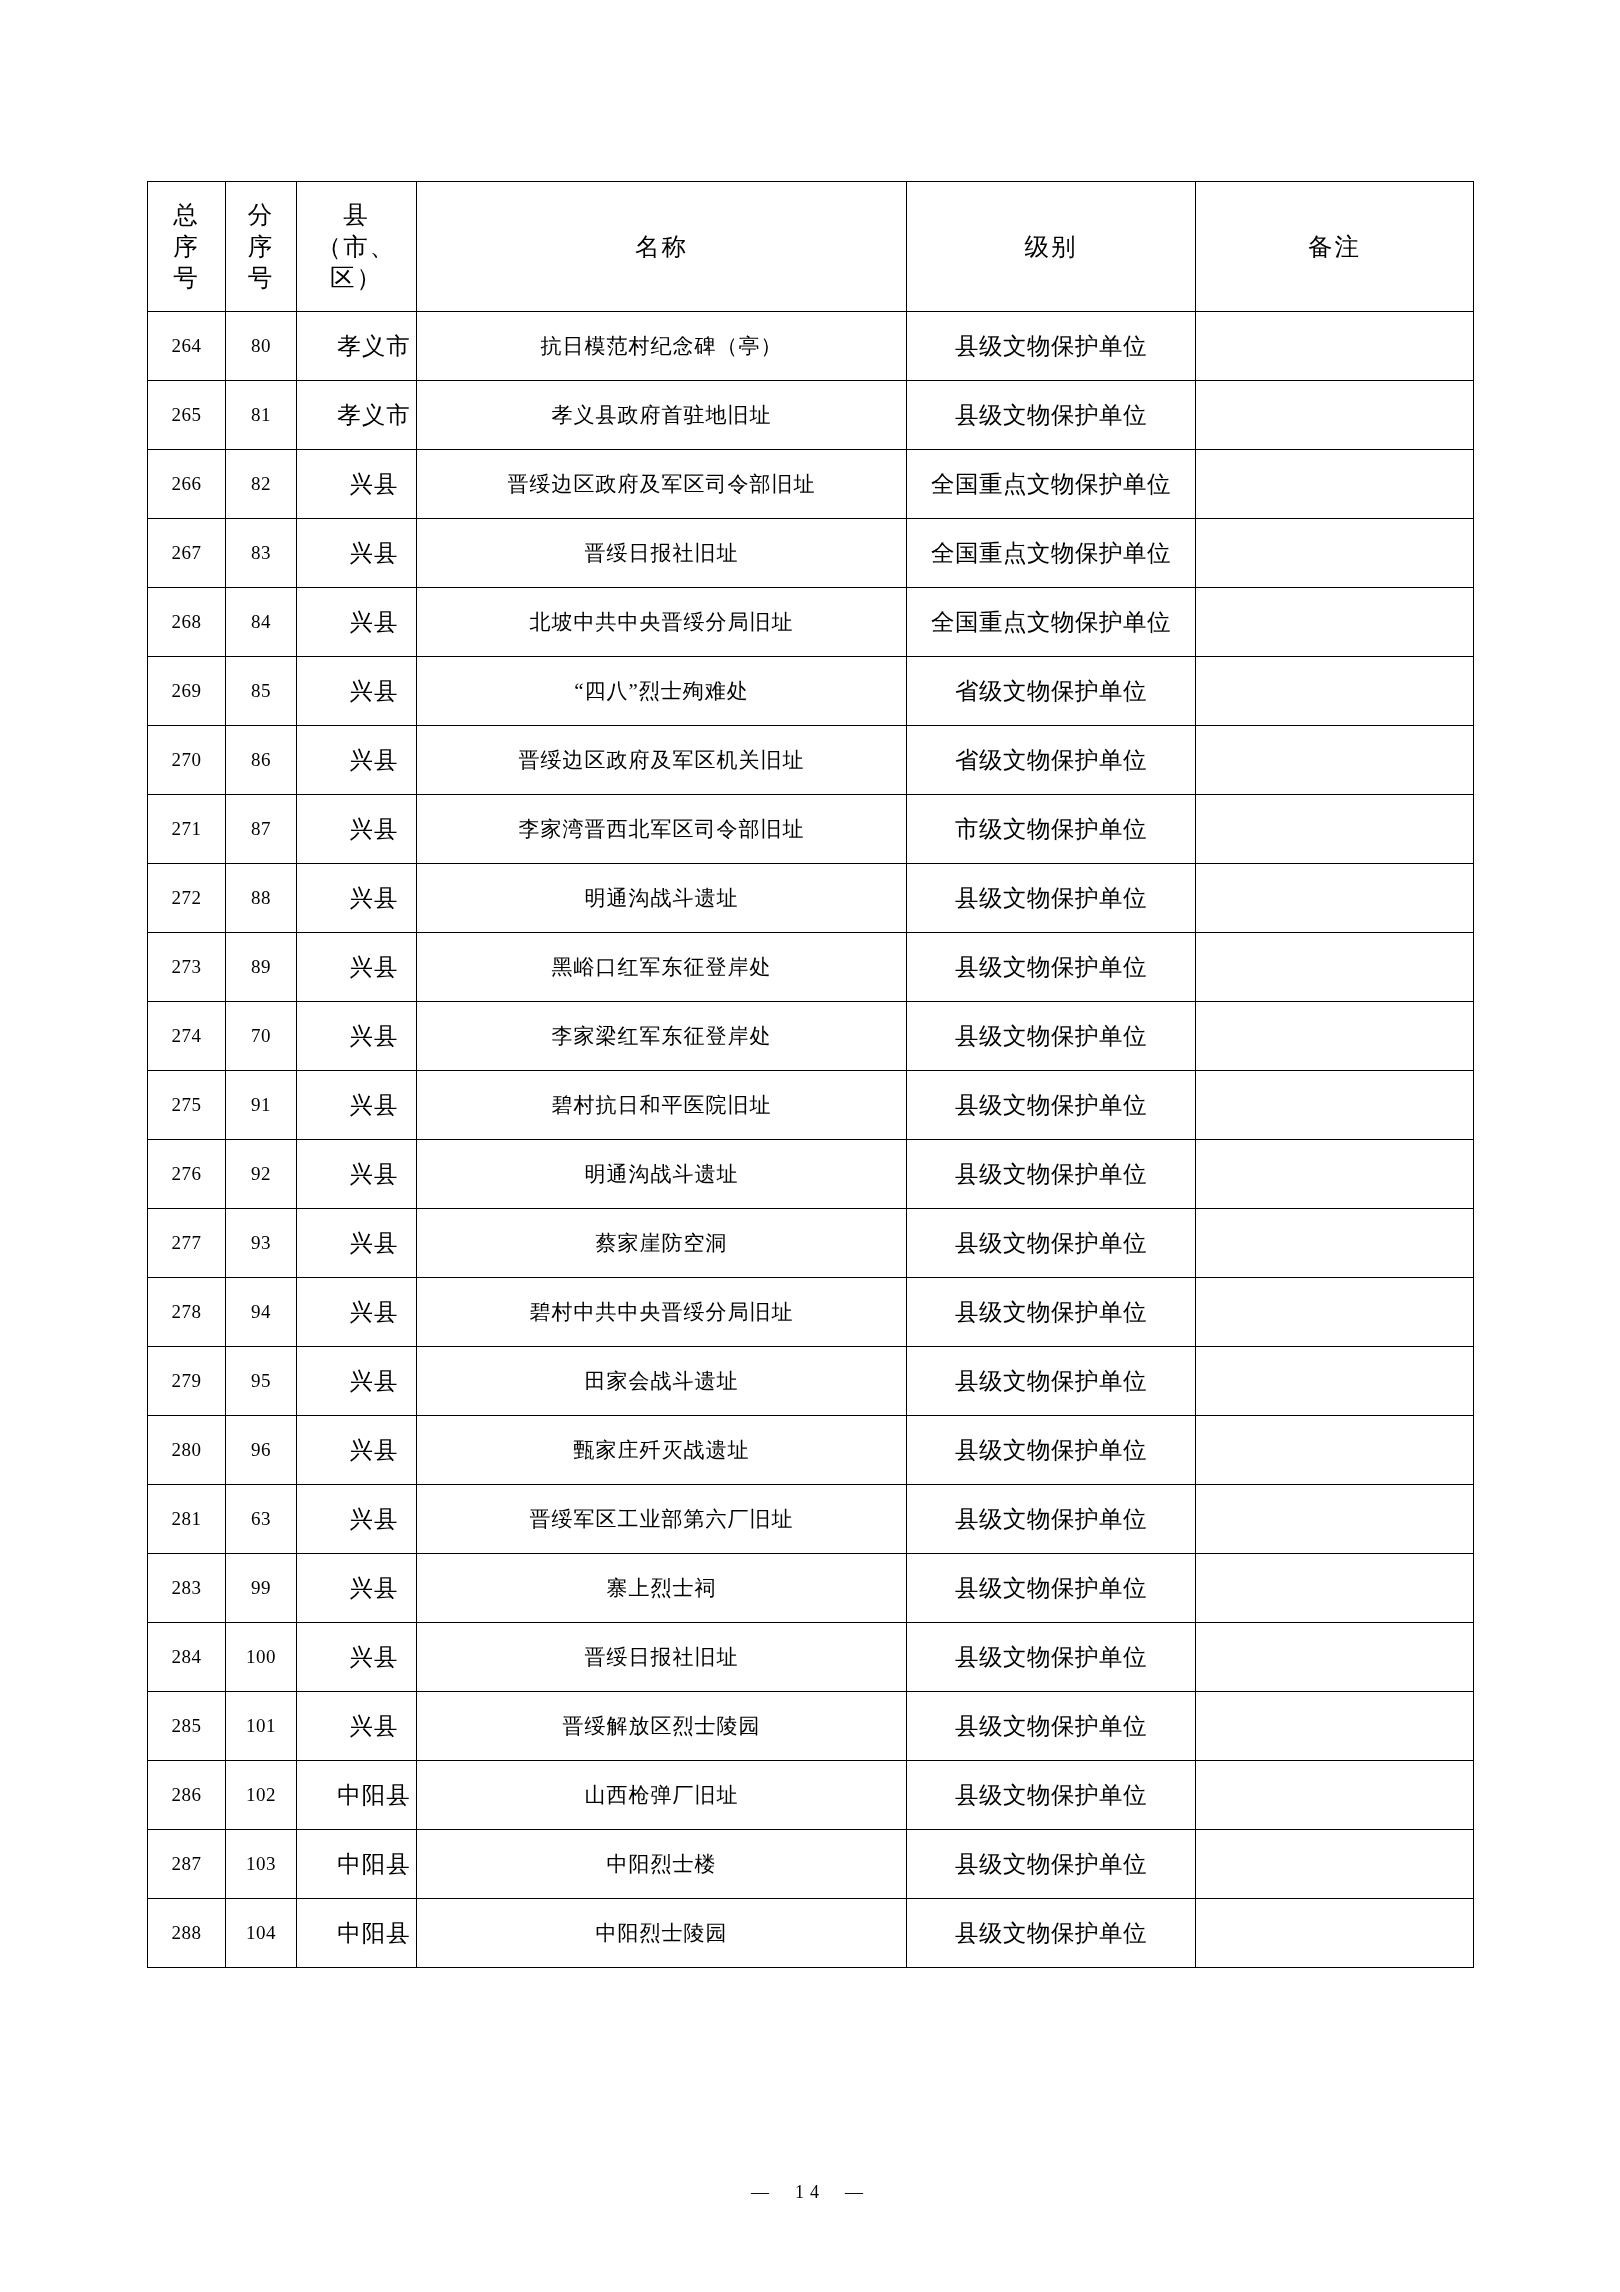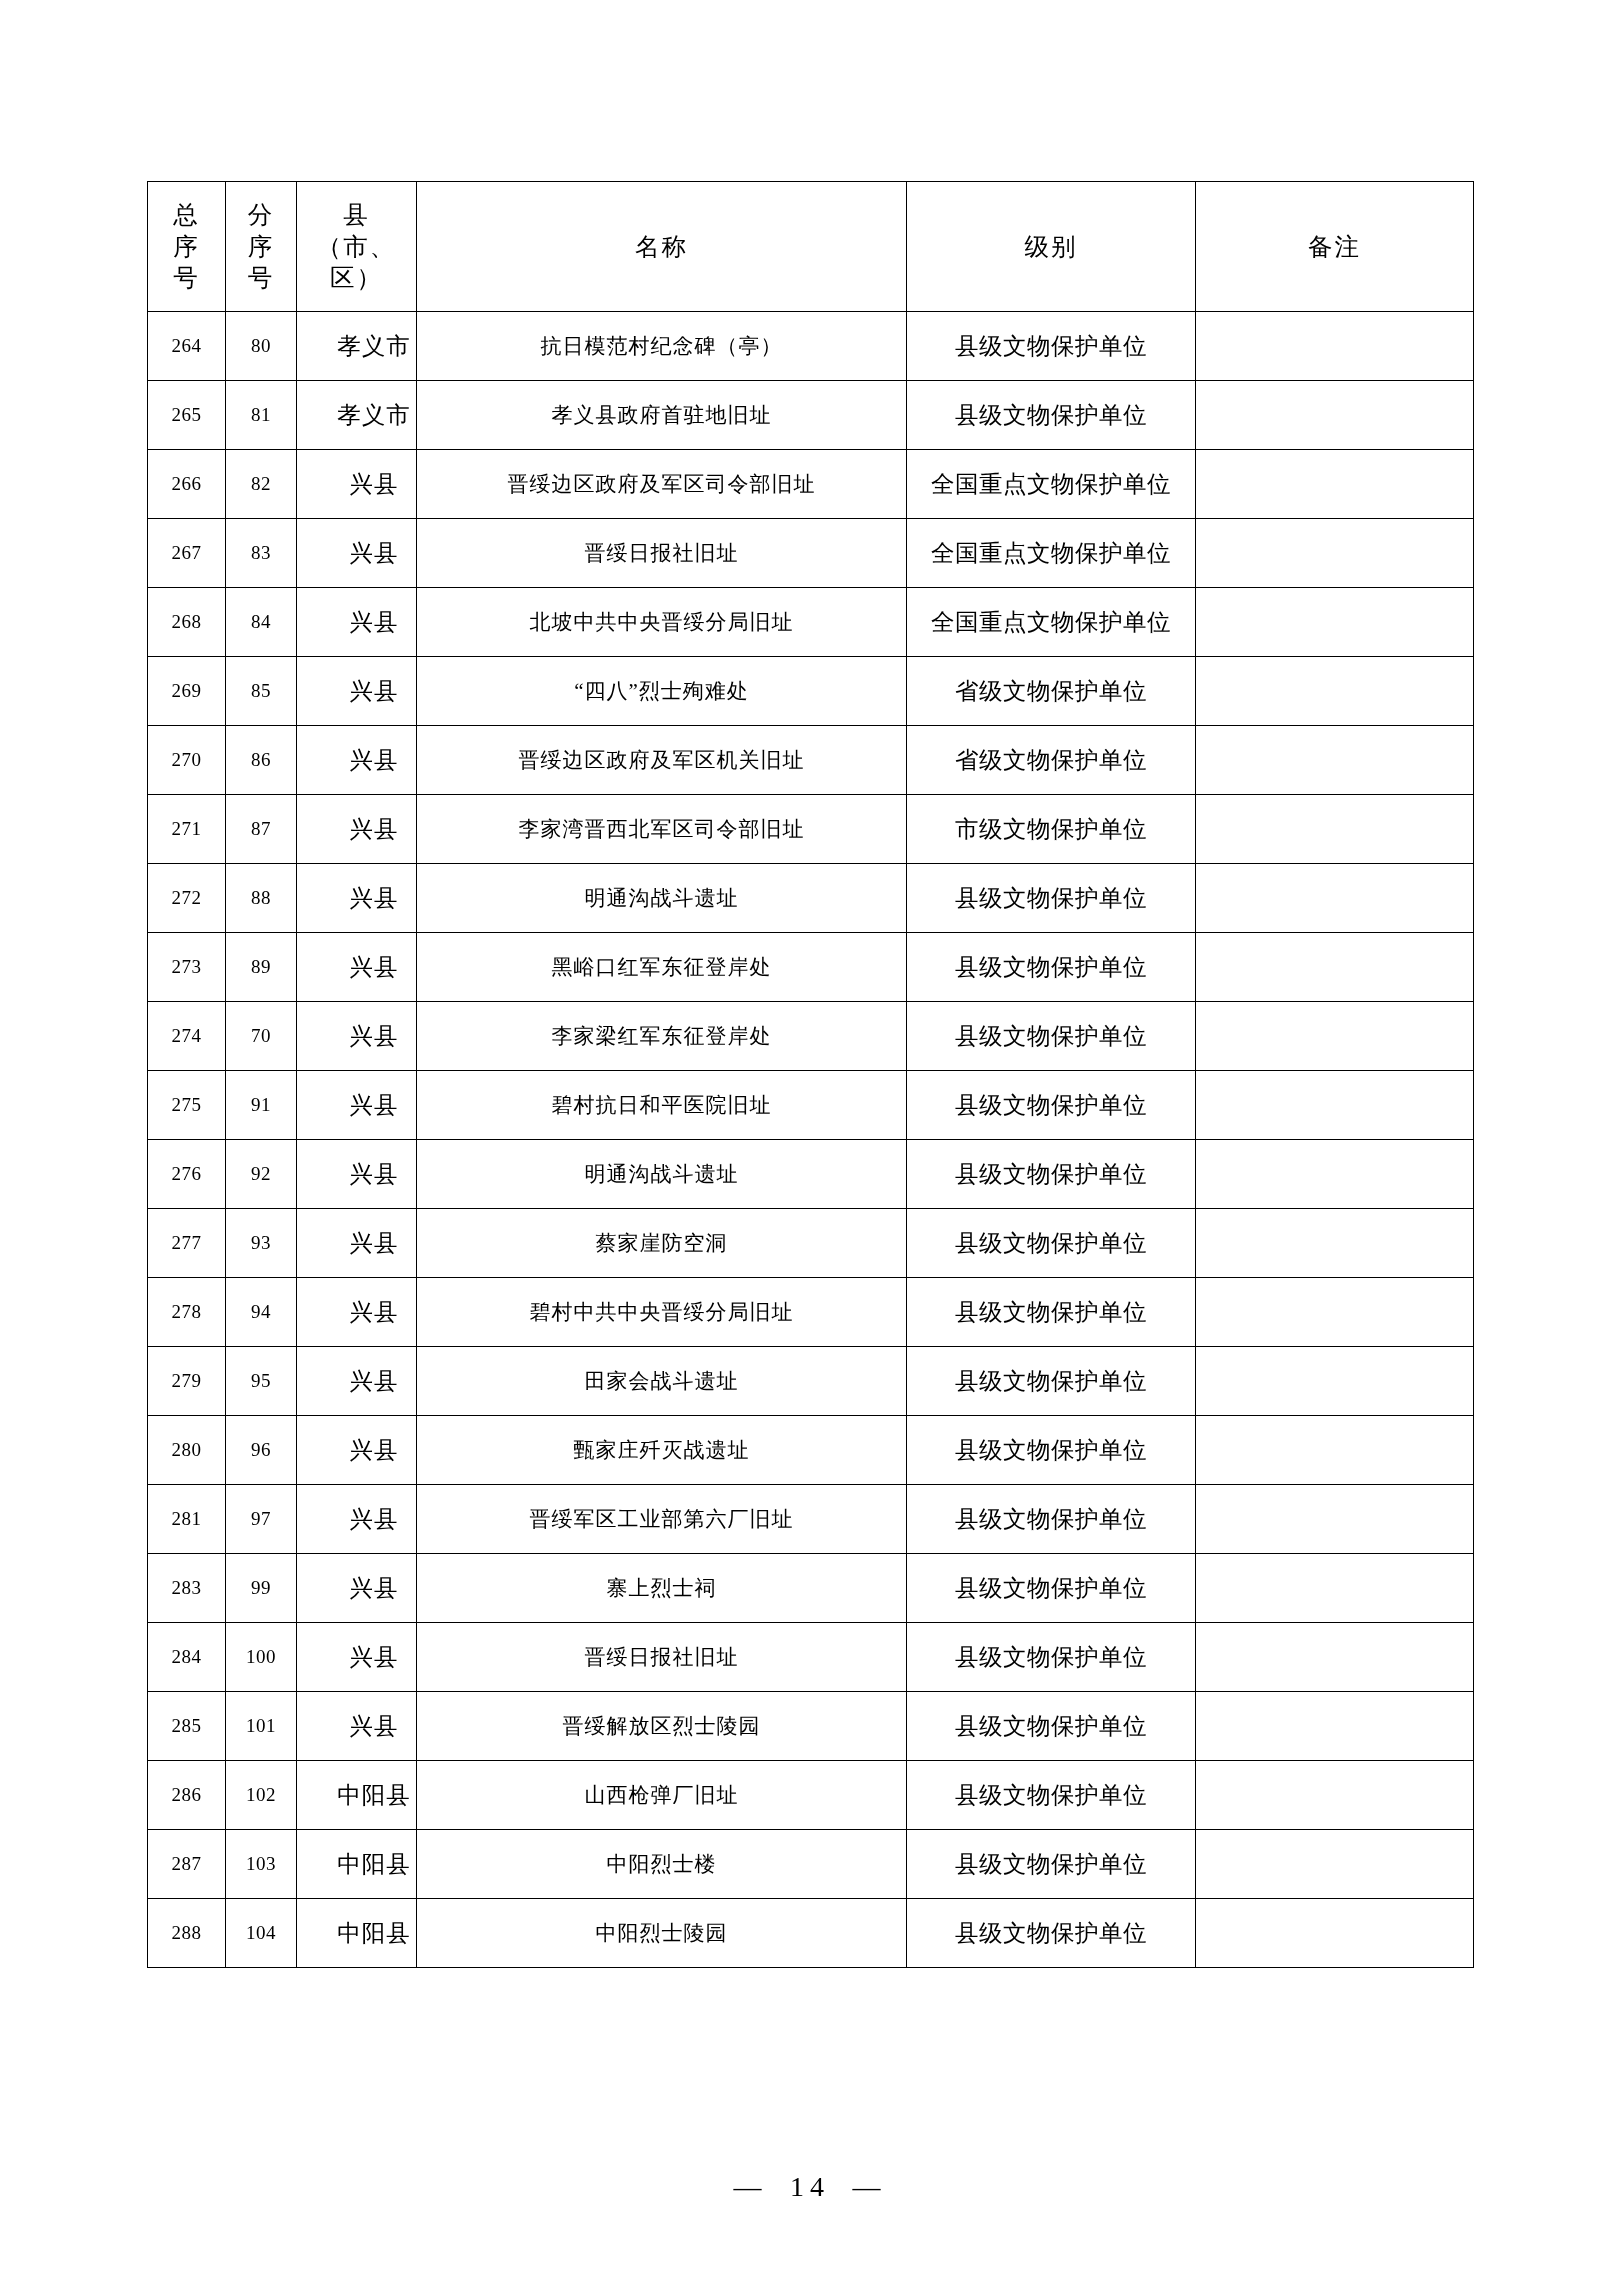--- a/index.html
+++ b/index.html
@@ -70,21 +70,21 @@
   tbody td.level {
     font-size: 23.5px;
     letter-spacing: 0.5px;
   }
   .page-footer {
     position: absolute;
     left: 0;
     right: 0;
     bottom: 90px;
     text-align: center;
-    font-size: 28px;
+    font-size: 18px;
     letter-spacing: 5.9px;
   }
   .page-footer .dash { display: inline-block; }
   .page-footer .pnum { display: inline-block; padding: 0 9.8px; }
 </style>
 </head>
 <body>
 
 <div class="page">
 
@@ -251,21 +251,21 @@
         <tr>
           <td class="num">280</td>
           <td class="num">96</td>
           <td class="county">兴县</td>
           <td class="name">甄家庄歼灭战遗址</td>
           <td class="level">县级文物保护单位</td>
           <td class="note"></td>
         </tr>
         <tr>
           <td class="num">281</td>
-          <td class="num">97</td>
+          <td class="num">63</td>
           <td class="county">兴县</td>
           <td class="name">晋绥军区工业部第六厂旧址</td>
           <td class="level">县级文物保护单位</td>
           <td class="note"></td>
         </tr>
         <tr>
           <td class="num">283</td>
           <td class="num">99</td>
           <td class="county">兴县</td>
           <td class="name">寨上烈士祠</td>

